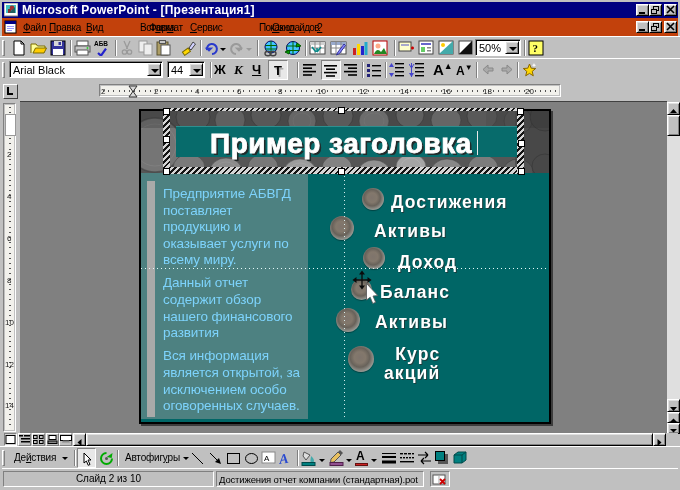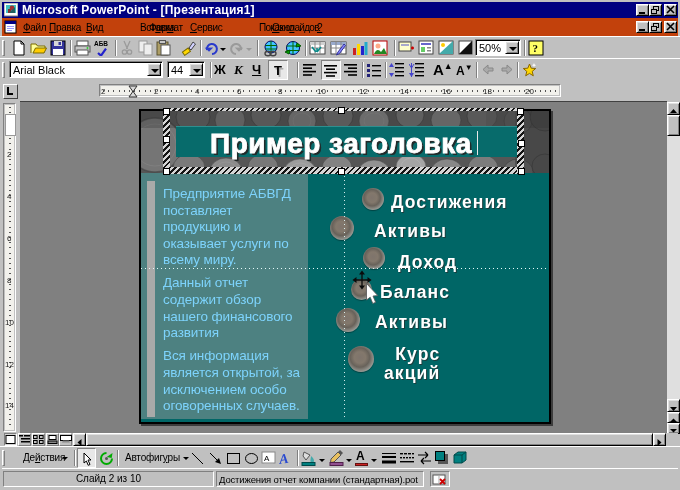--- a/index.html
+++ b/index.html
@@ -518,21 +518,21 @@
   <div class="sbtn" style="left:71px;top:0;width:13px;height:13px;"><svg width="11" height="11">
         <path d="M3.5 5.5 L7.5 2 V9 Z" fill="#000"></path>
       </svg></div>
   <div style="position:absolute;left:84px;top:0;width:567px;height:13px;background:#c0c0c0;border:1px solid;border-color:#ffffff #000000 #000000 #ffffff;box-shadow:inset 1px 1px 0 #dfdfdf, inset -1px -1px 0 #808080;"></div>
   <div class="sbtn" style="left:651px;top:0;width:13px;height:13px;"><svg width="11" height="11">
         <path d="M7.5 5.5 L3.5 2 V9 Z" fill="#000"></path>
       </svg></div>
 </div>
 <div class="abs" id="drawbar">
   <div class="grip" style="left:2px;"></div>
-  <div class="dbtn" style="left:9px;top:2px;width:62px;"><span style="margin-left:14px;">Де<u>й</u>ствия</span><span class="darr" style="left:53px;top:8px;"></span></div>
+  <div class="dbtn" style="left:9px;top:2px;width:62px;"><span style="margin-left:5px;">Де<u>й</u>ствия</span><span class="darr" style="left:53px;top:8px;"></span></div>
   <div class="sep" style="left:74px;"></div>
   <div class="abs" style="left:77px;top:1px;width:19px;height:20px;background:#e8e8e8;border:1px solid;border-color:#808080 #fff #fff #808080;">
       <svg style="position:absolute;left:5px;top:3px;" width="10" height="14">
         <path d="M1 1 L8 8 L5 8 L7 12.5 L5.2 13.3 L3.4 9 L1 11 Z" fill="#fff" stroke="#000"></path>
       </svg>
     </div>
   <svg class="abs" style="left:99px;top:4px;" width="15" height="15">
       <path d="M7.5 2 a5.5 5.5 0 1 0 5.5 5.5" fill="none" stroke="#0a0" stroke-width="2"></path>
       <path d="M13 2 v5 h-5 z" fill="#0a0" transform="rotate(10 13 5)"></path>
       <circle cx="7.5" cy="7.5" r="1.5" fill="#555"></circle>

